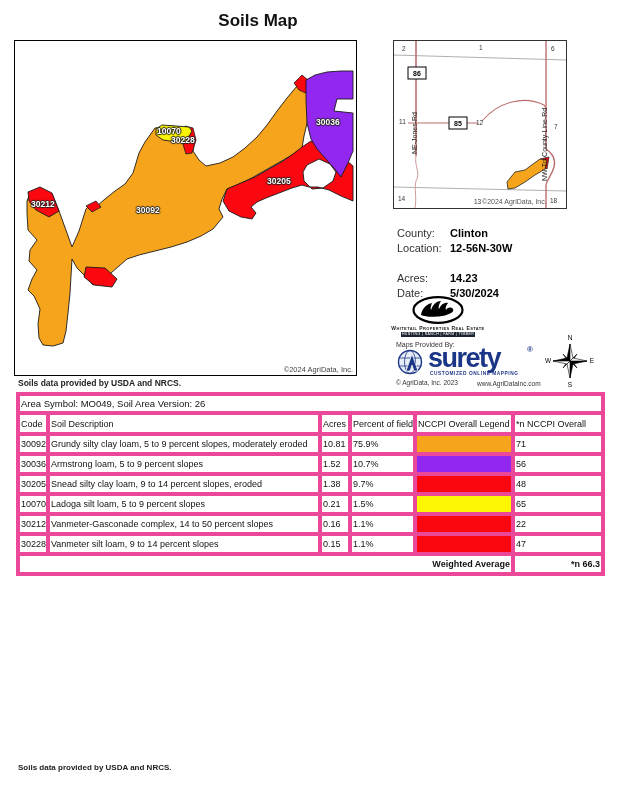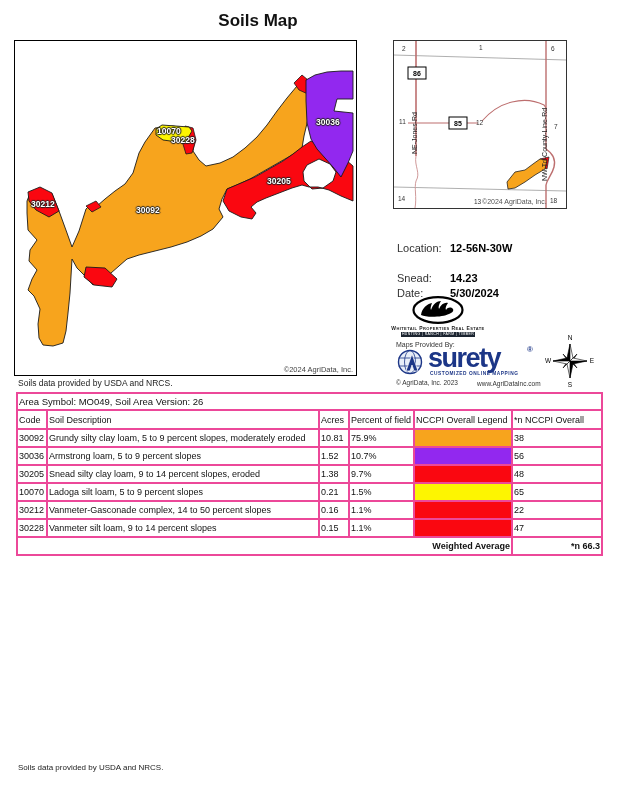--- a/index.html
+++ b/index.html
@@ -44,26 +44,26 @@
   #surety-reg{position:absolute;left:131px;top:-4px;font-size:8px;font-weight:bold;}
   #surety-tag{position:absolute;left:34px;top:22px;font-size:4.8px;font-weight:bold;
               letter-spacing:.55px;white-space:nowrap;}
   #surety-copy{position:absolute;left:0;top:30px;font-size:6.5px;color:#333;white-space:nowrap;}
   #surety-web{position:absolute;left:81px;top:31px;font-size:6.5px;color:#333;white-space:nowrap;}
 
   
   #compass{position:absolute;left:544px;top:332px;width:52px;height:58px;}
 
   
-  .note{position:absolute;font-size:8.5px;color:#222;white-space:nowrap;}
+  .note{position:absolute;font-size:8.5px;color:#222;white-space:nowrap;font-weight:bold;}
 
   
   #soil-table{position:absolute;left:16px;top:392px;border-collapse:collapse;
               table-layout:fixed;width:585px;font-size:9px;color:#111;}
-  #soil-table td,#soil-table th{border:2px solid #ec4899;padding:1px 1px;overflow:hidden;
+  #soil-table td,#soil-table th{border:4px solid #ec4899;padding:1px 1px;overflow:hidden;
               white-space:nowrap;font-weight:normal;text-align:left;vertical-align:middle;}
   #soil-table .area-row td{height:13px;font-size:9.5px;}
   #soil-table .head-row td{height:15px;}
   #soil-table .data-row td{height:14px;}
   #soil-table td.num{}
   #soil-table .wa-row td{height:14px;font-weight:bold;text-align:right;}
 </style>
 </head>
 <body>
 
@@ -141,26 +141,30 @@
     <span class="sec" style="left:82px;top:78px">12</span>
     <span class="sec" style="left:160px;top:82px">7</span>
     <span class="sec" style="left:4px;top:154px">14</span>
     <span class="sec" style="left:80px;top:157px">13</span>
     <span class="sec" style="left:156px;top:156px">18</span>
     <span class="roadlbl" style="left:17px;top:113px">NE-Jones-Rd</span>
     <span class="roadlbl" style="left:147px;top:140px">NW-Tri-County-Line-Rd</span>
     <span class="loc-copy">©2024 AgriData, Inc.</span>
   </div>
 
+  <div class="info-row" style="top:227px">
+    <span class="lab">County:</span>
+    <span class="val">Clinton</span>
+  </div>
   <div class="info-row" style="top:242px">
     <span class="lab">Location:</span>
     <span class="val">12-56N-30W</span>
   </div>
   <div class="info-row" style="top:272px">
-    <span class="lab">Snead:</span>
+    <span class="lab">Acres:</span>
     <span class="val">14.23</span>
   </div>
   <div class="info-row" style="top:287px">
     <span class="lab">Date:</span>
     <span class="val">5/30/2024</span>
   </div>
 
   <div id="whitetail">
     <svg width="52" height="28" viewBox="0 0 52 28" style="display:block;margin:0 auto">
       <ellipse cx="26" cy="14" rx="24.5" ry="12.8" fill="#fff" stroke="#000" stroke-width="2.2"></ellipse>
@@ -228,21 +232,21 @@
       <td>Percent of field</td>
       <td>NCCPI Overall Legend</td>
       <td>*n NCCPI Overall</td>
     </tr>
     <tr class="data-row">
       <td>30092</td>
       <td>Grundy silty clay loam, 5 to 9 percent slopes, moderately eroded</td>
       <td class="num">10.81</td>
       <td class="num">75.9%</td>
       <td style="background-color: rgb(247, 164, 29);"></td>
-      <td class="num">38</td>
+      <td class="num">71</td>
     </tr>
     <tr class="data-row">
       <td>30036</td>
       <td>Armstrong loam, 5 to 9 percent slopes</td>
       <td class="num">1.52</td>
       <td class="num">10.7%</td>
       <td style="background-color: rgb(146, 40, 239);"></td>
       <td class="num">56</td>
     </tr>
     <tr class="data-row">

